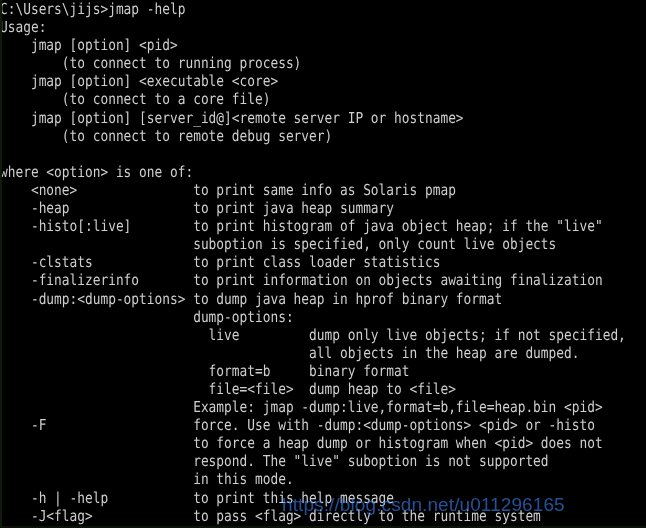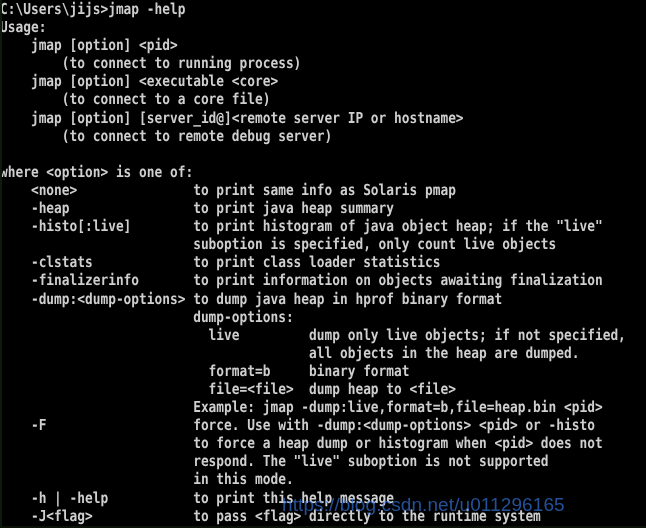--- a/index.html
+++ b/index.html
@@ -48,21 +48,20 @@
   }
 
   #console-output {
     position: absolute;
     left: 0;
     top: 0;
     width: 586px;
     padding: 0;
     margin: 0;
     z-index: 1;
-    font-weight: bold;
   }
 
   .term-line {
     display: block;
     height: 18.1px;
     line-height: 18.1px;
     font-size: 15.2px;
     letter-spacing: 0px;
     color: #cfcfcf;
     white-space: pre;

